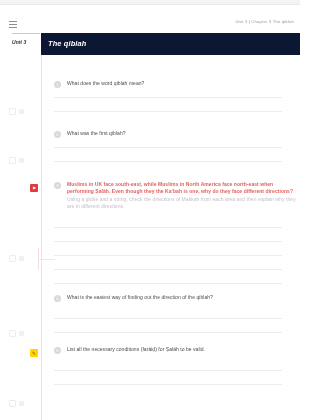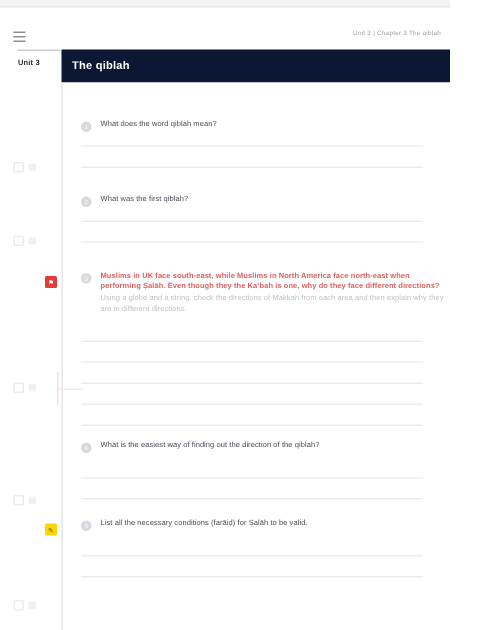--- a/index.html
+++ b/index.html
@@ -48,21 +48,21 @@
     font-size: 4.2px;
     letter-spacing: .18px;
     color: #9a9aa4;
     white-space: nowrap;
   }
 
   
   .unit-head {
     position: absolute;
     left: 0; top: 33px;
-    width: 300px; height: 22px;
+    width: 300px; height: 22px; font-style: italic;
   }
   .unit-label {
     position: absolute;
     left: 12px; top: 6px;
     font-size: 5px;
     font-weight: bold;
     color: #2b2b38;
     letter-spacing: .1px;
   }
   .unit-rule {

